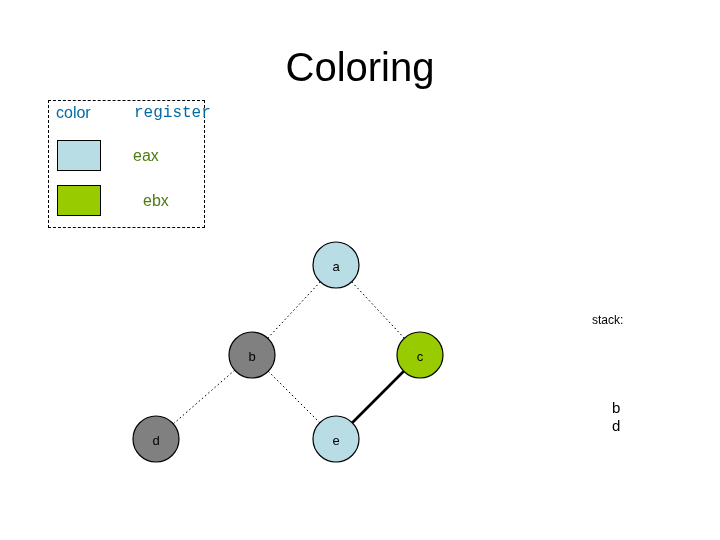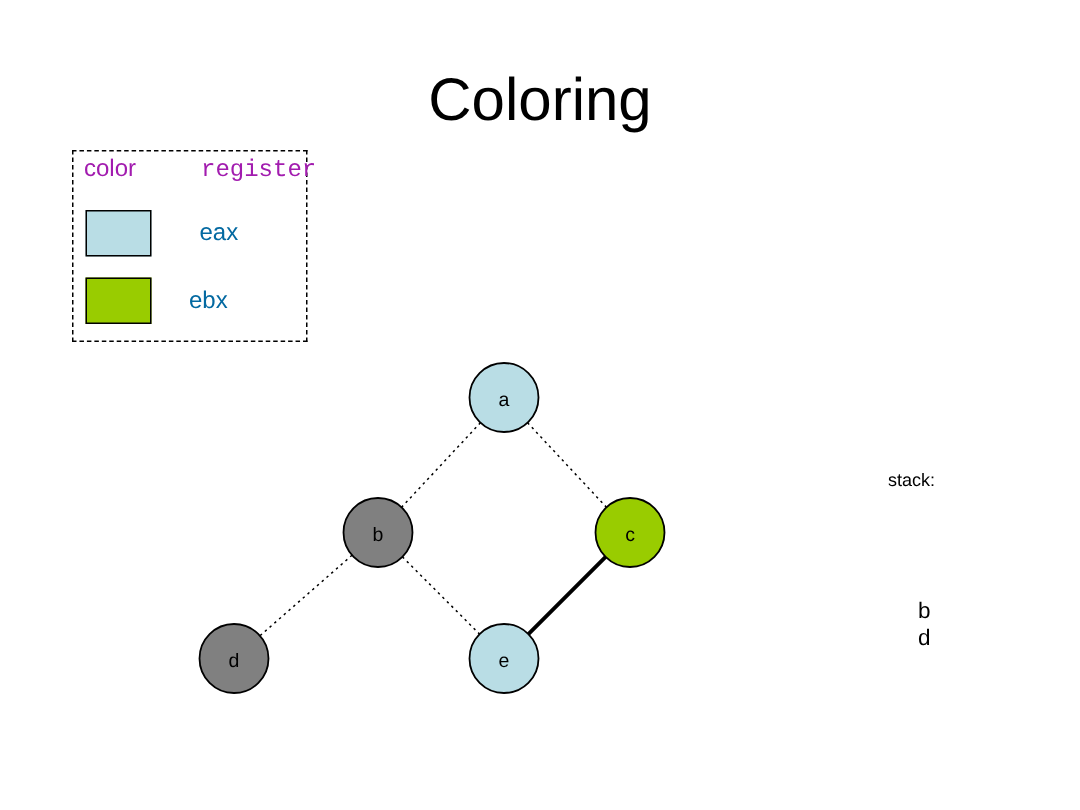--- a/index.html
+++ b/index.html
@@ -38,45 +38,45 @@
     top: 100px;
     width: 157px;
     height: 128px;
     border: 1.5px dashed #000000;
     box-sizing: border-box;
   }
   .legend-head {
     position: absolute;
     font-size: 16px;
     line-height: 18px;
-    color: #a21caf;
+    color: #0369a1;
     white-space: nowrap;
   }
   #legend-head-color { left: 56px; top: 104px; }
   #legend-head-register { left: 134px; top: 104px; font-family: Liberation Mono, monospace; }
 
   .legend-swatch {
     position: absolute;
     width: 44px;
     height: 31px;
     border: 1.2px solid #000000;
     box-sizing: border-box;
   }
   #swatch-eax { left: 57px; top: 140px; }
   #swatch-ebx { left: 57px; top: 185px; }
 
   .legend-label {
     position: absolute;
     font-size: 16px;
     line-height: 18px;
-    color: #0369a1;
+    color: #4d7c0f;
     white-space: nowrap;
   }
   #label-eax { left: 133px; top: 147px; }
-  #label-ebx { left: 126px; top: 192px; }
+  #label-ebx { left: 143px; top: 192px; }
 
   
   #graph-svg {
     position: absolute;
     left: 0;
     top: 0;
     width: 720px;
     height: 540px;
   }
 

